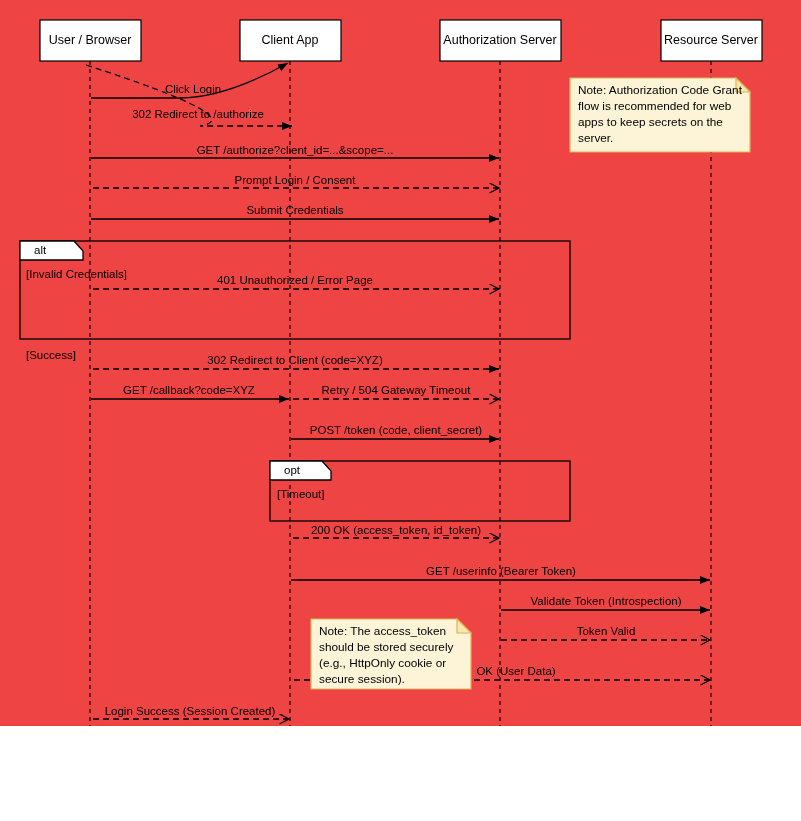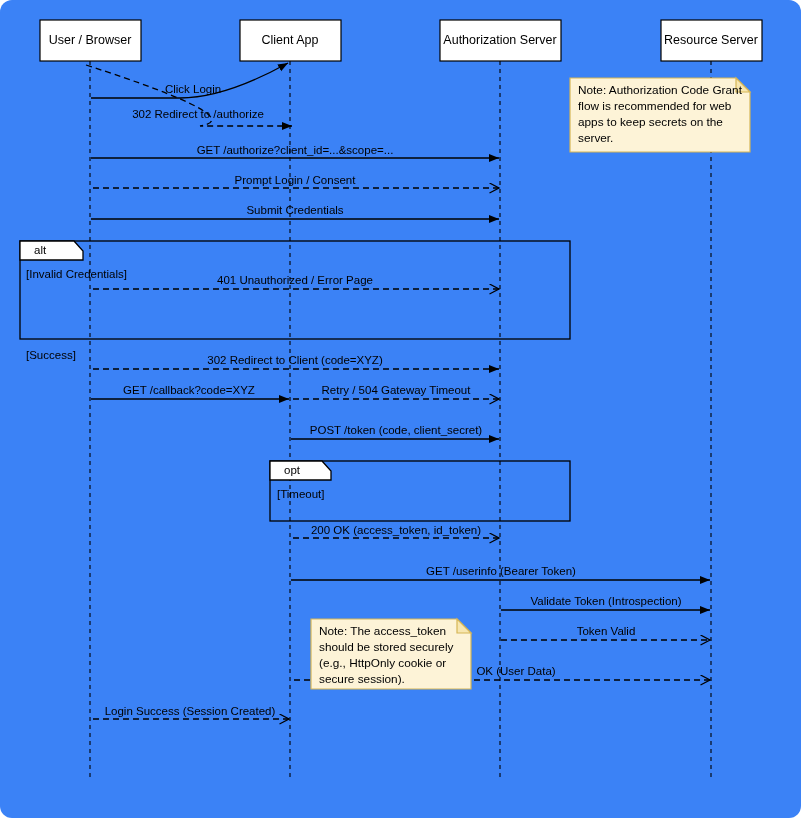--- a/index.html
+++ b/index.html
@@ -7,24 +7,23 @@
     margin: 0;
     padding: 0;
     background: #ffffff;
   }
   body {
     font-family: "Liberation Sans", sans-serif;
   }
   #canvas {
     position: relative;
     width: 801px;
-    height: 818px;
-    background: #3b82f6;
+    height: 726px;
+    background: #ef4444;
     overflow: hidden;
-    border-radius: 12px;
   }
   svg.diagram {
     position: absolute;
     left: 0;
     top: 0;
     width: 801px;
     height: 821px;
   }
   .lifeline-box {
     fill: #ffffff;

